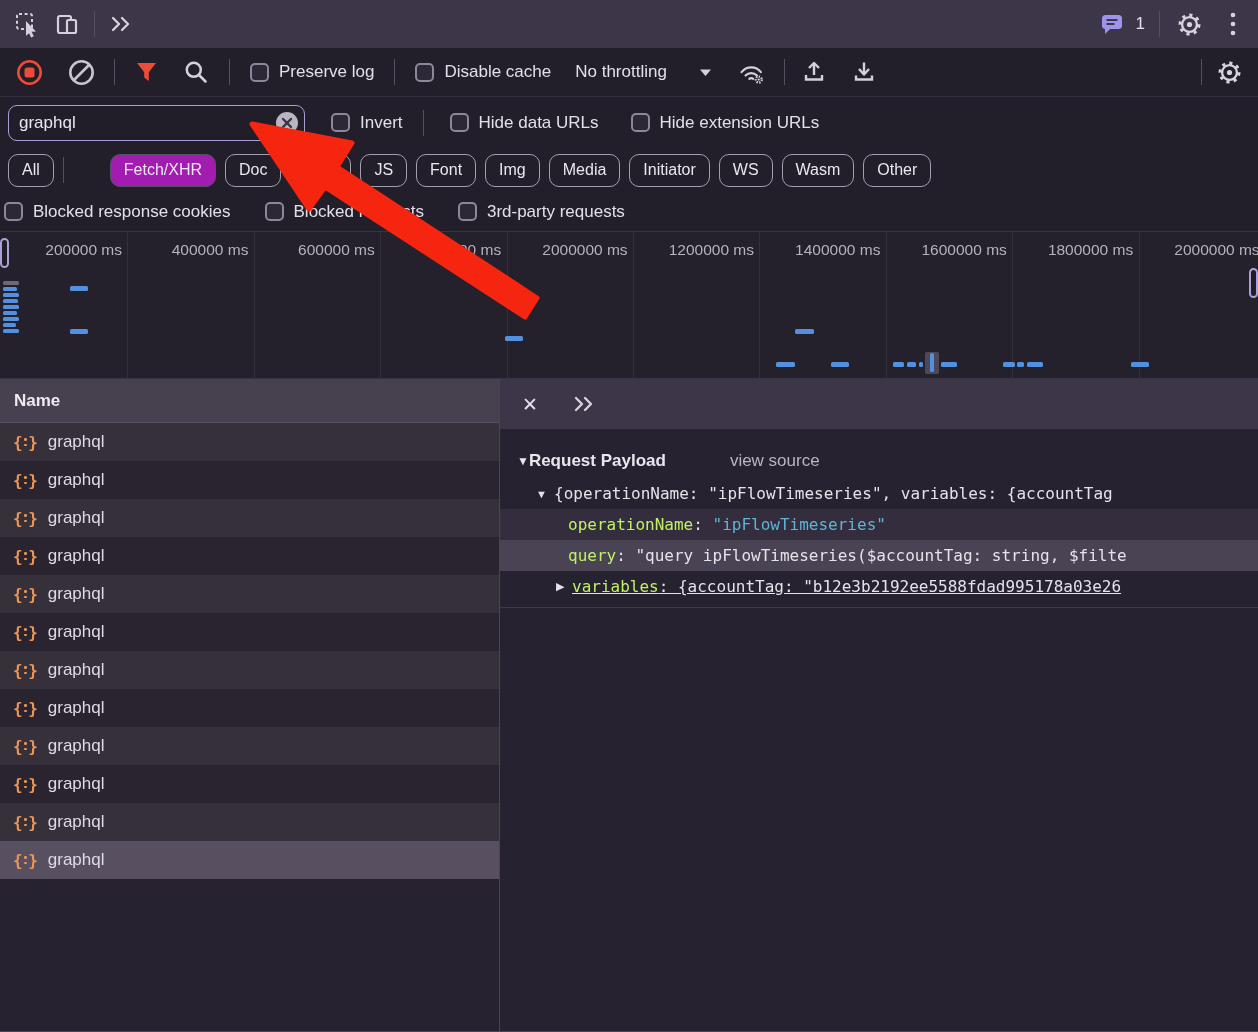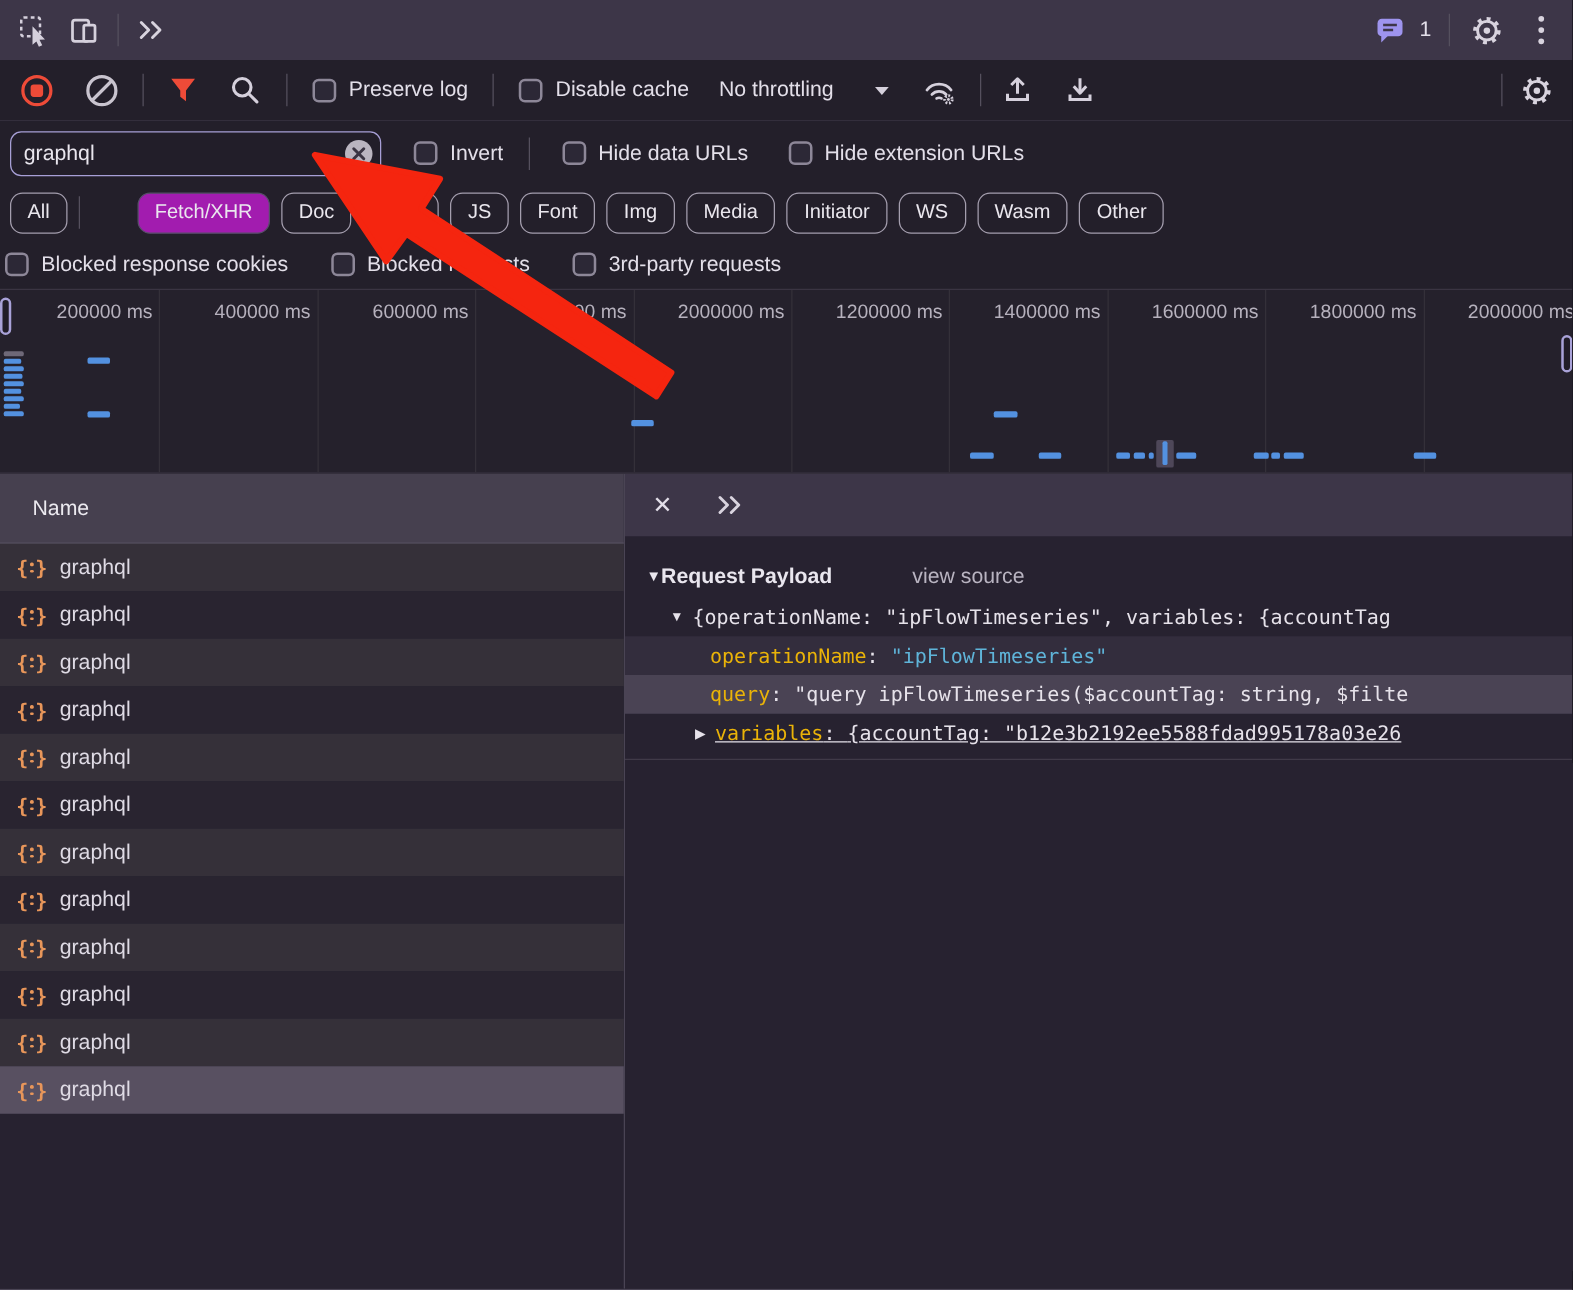--- a/index.html
+++ b/index.html
@@ -47,22 +47,22 @@
   .tick { position:absolute; top:9px; width:122px; text-align:right; font-size:15.5px; color:#b6b1bd;
           white-space:nowrap; }
   .tl-div { position:absolute; top:0; bottom:0; width:1px; background:#343039; }
   .tl-bar { position:absolute; border-radius:1.5px; }
   .tl-handle { position:absolute; width:9px; height:30px; border:2px solid #a9a2d8;
                border-radius:5px; background:#211d28; }
   
   .main { display:flex; height:652px; }
   .left { width:500px; flex:0 0 500px; border-right:1px solid #4a4454; display:flex; flex-direction:column;
           background:#272230; }
-  .colhead { height:56px; background:#46404f; border-bottom:1px solid #575162;
-             display:flex; align-items:center; padding-left:26px; font-size:17px; color:#eceaf0; }
+  .colhead { height:44px; background:#46404f; border-bottom:1px solid #575162;
+             display:flex; align-items:center; padding-left:14px; font-size:17px; color:#eceaf0;font-weight:bold; }
   .req-row { height:38px; display:flex; align-items:center; padding-left:13px; font-size:17px; color:#dfdbe5; }
   .req-row.odd { background:#353039; }
   .req-row.even { background:#292430; }
   .req-row.selected { background:#585061; }
   .braces { display:flex; align-items:center; color:#e8965a; font:bold 16px "DejaVu Sans Mono", monospace;
             margin-right:10px; }
   .braces .dots { display:flex; flex-direction:column; gap:3px; margin:0 1.5px; }
   .braces .dots i { width:2.5px; height:2.5px; border-radius:50%; background:#e8965a; }
   
   .right { flex:1; display:flex; flex-direction:column; background:#272230; min-width:0; }
@@ -75,21 +75,21 @@
   .pl-head { height:34px; display:flex; align-items:center; padding-left:17px; }
   .pl-tri { font-size:12px; color:#e9e6ee; }
   .pl-title { font-size:17px; font-weight:bold; color:#e9e6ee; }
   .viewsrc { font-size:17px; color:#b9b4c1; margin-left:64px; }
   .pl-line { height:31px; display:flex; align-items:center; white-space:nowrap; overflow:hidden;
              font:16px "DejaVu Sans Mono", monospace; color:#e6e2ea; position:relative; }
   .pl-line .disc { position:absolute; font-size:11px; color:#e6e2ea; font-family:"Liberation Sans",sans-serif; }
   .pl-line .txt { position:absolute; white-space:pre; }
   .pl-line.rowlight { background:#332d3d; }
   .pl-line.rowsel { background:#4a4354; }
-  .tok-key { color:#eab308; }
+  .tok-key { color:#bef264; }
   .tok-str { color:#5fb4d9; }
   .pl-divider { height:1px; background:#403a48; margin-top:5px; }
   
   #arrow { position:absolute; left:0; top:0; pointer-events:none; z-index:50; }
   svg { display:block; }
 </style>
 </head>
 <body>
 
 <div id="stage">

